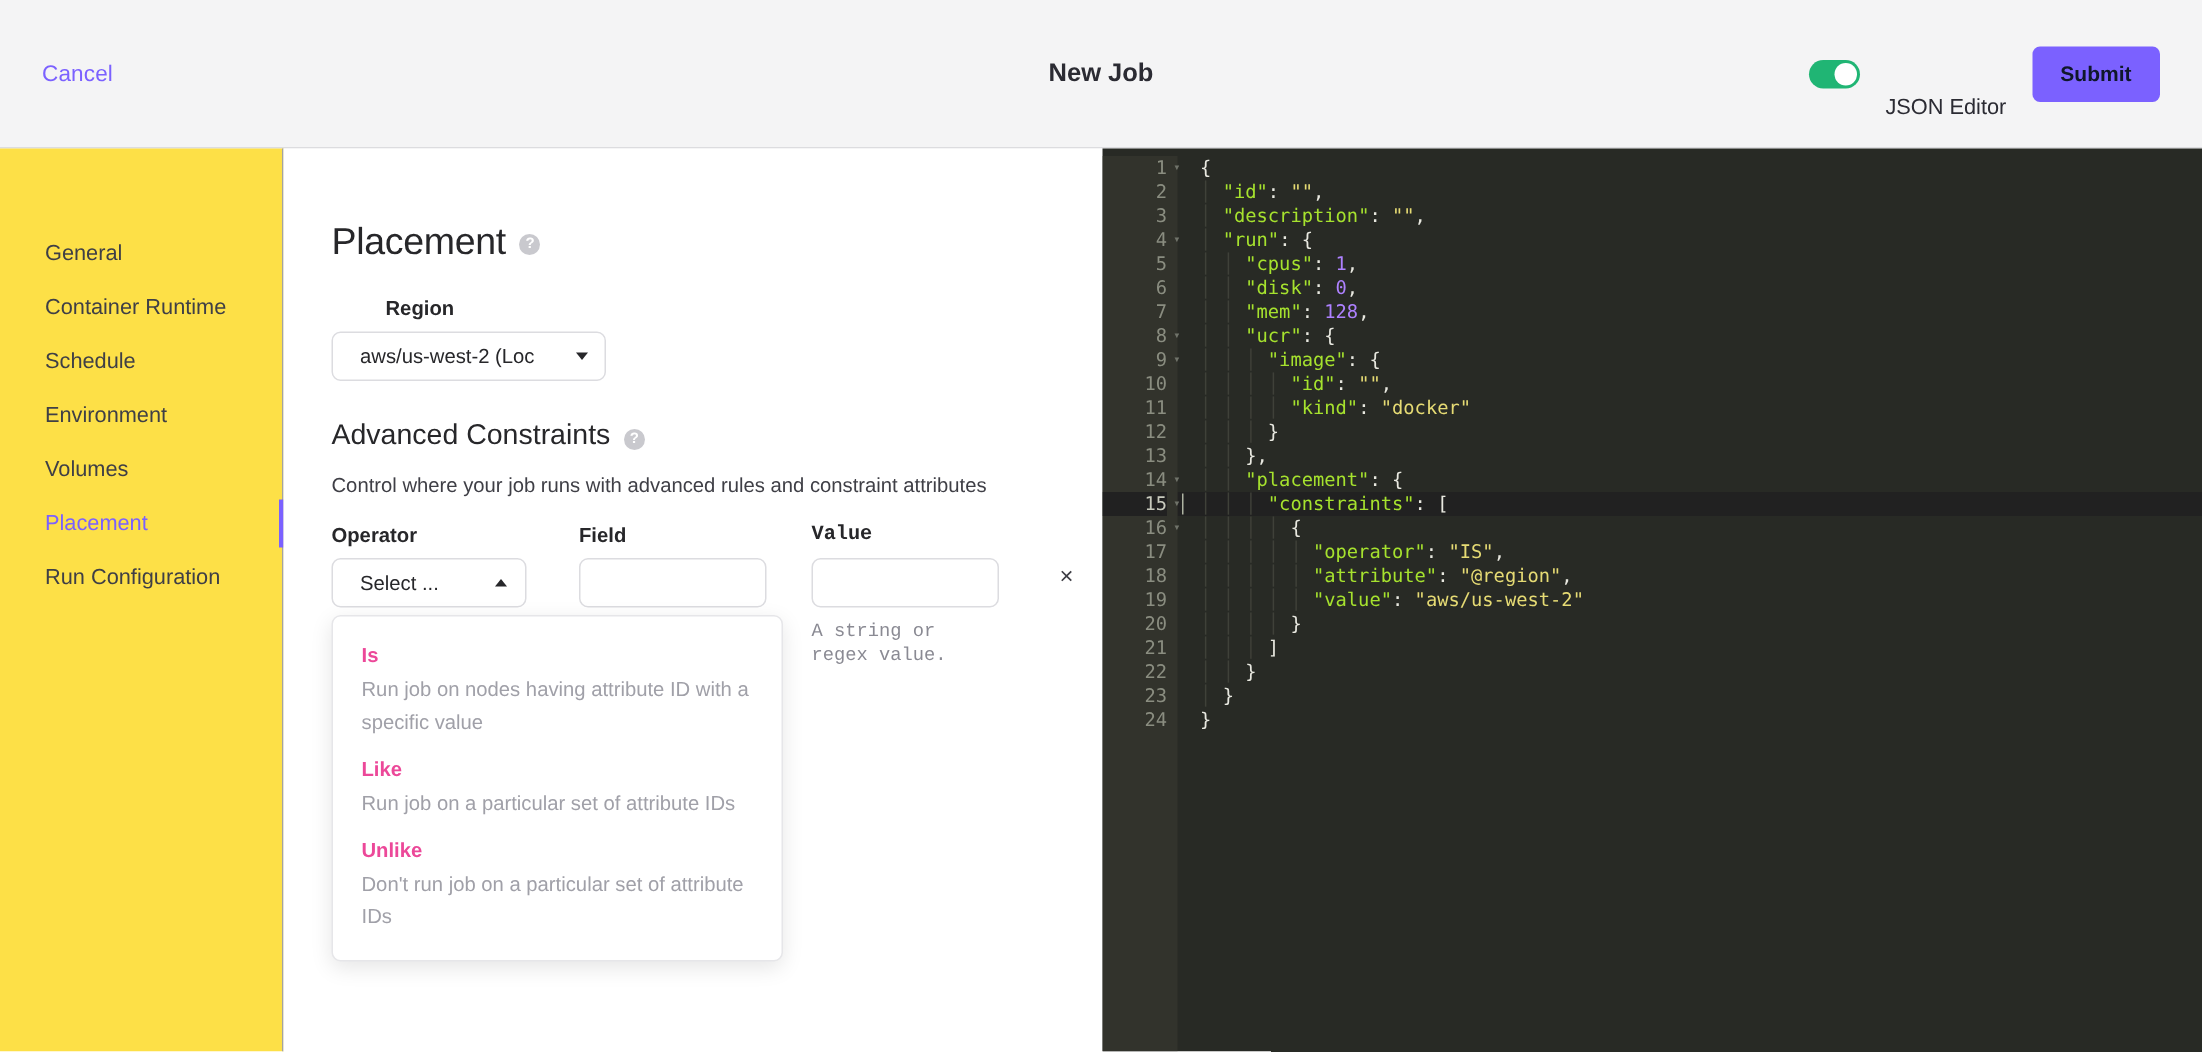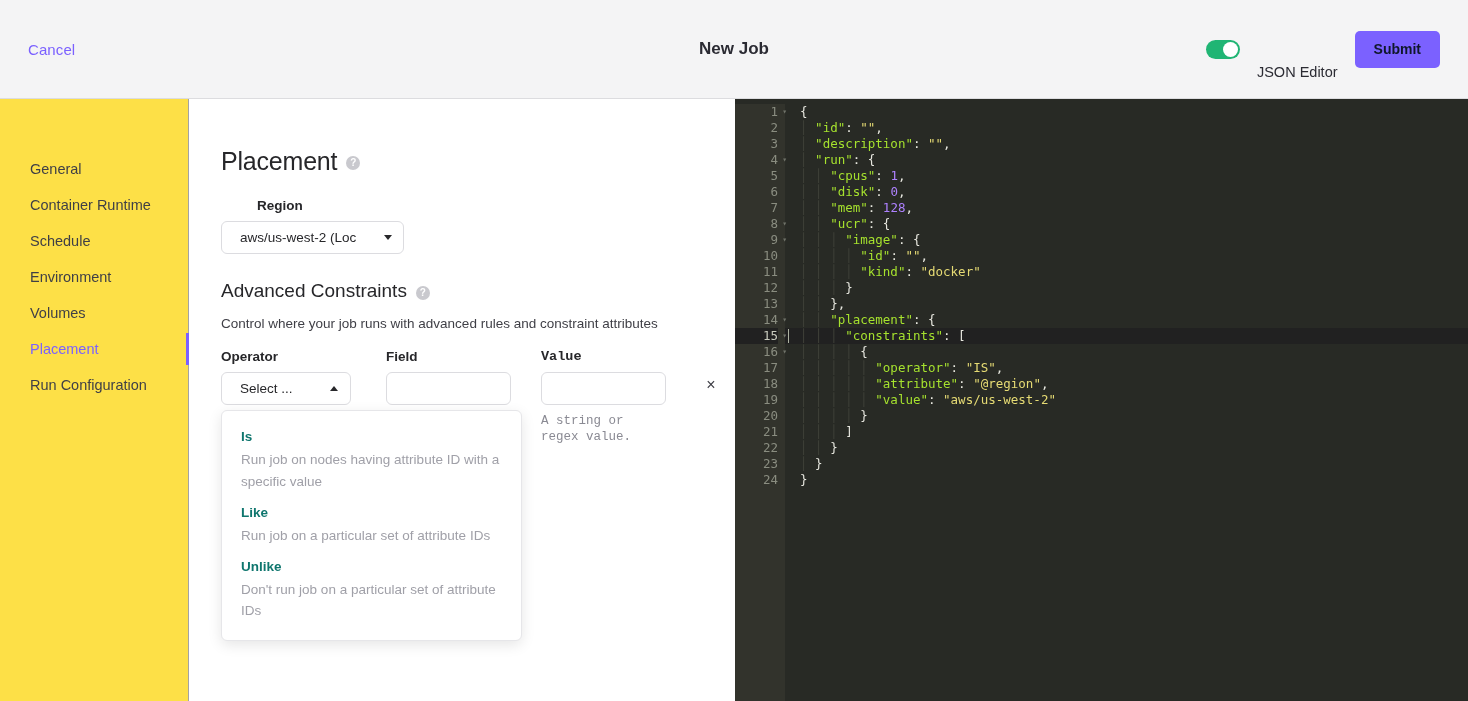--- a/index.html
+++ b/index.html
@@ -270,21 +270,21 @@
     border: 1px solid #e6e6e9;
     border-radius: 6px;
     box-shadow: 0 4px 14px rgba(0,0,0,.10);
     padding: 12px 0 12px 0;
     z-index: 30;
   }
   .dd-item { padding: 6px 19px 6px 19px; cursor: pointer; }
   .dd-title {
     font-size: 13.5px;
     font-weight: 700;
-    color: #0f766e;
+    color: #ec4899;
     margin-bottom: 5px;
   }
   .dd-desc {
     font-size: 13.5px;
     color: #a0a0a8;
     line-height: 1.62;
   }
 
   
   .editor {

